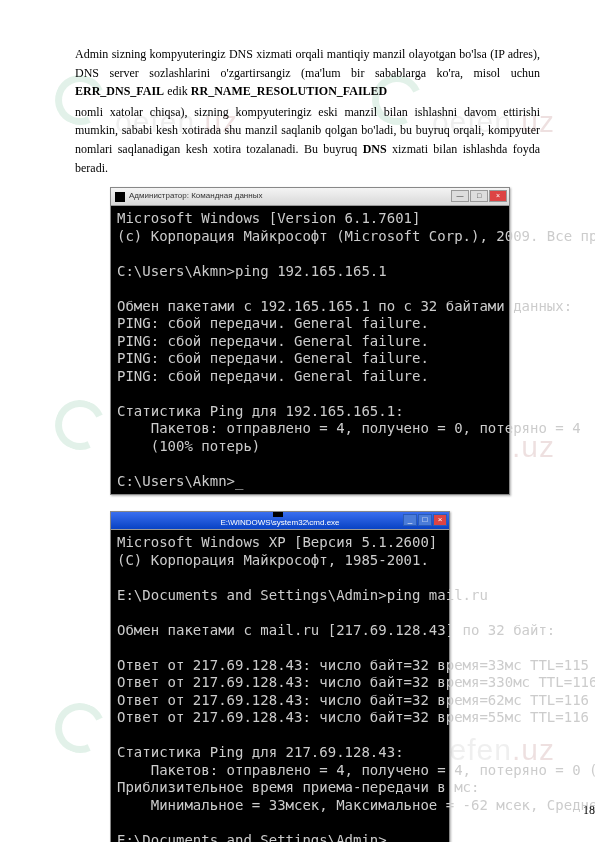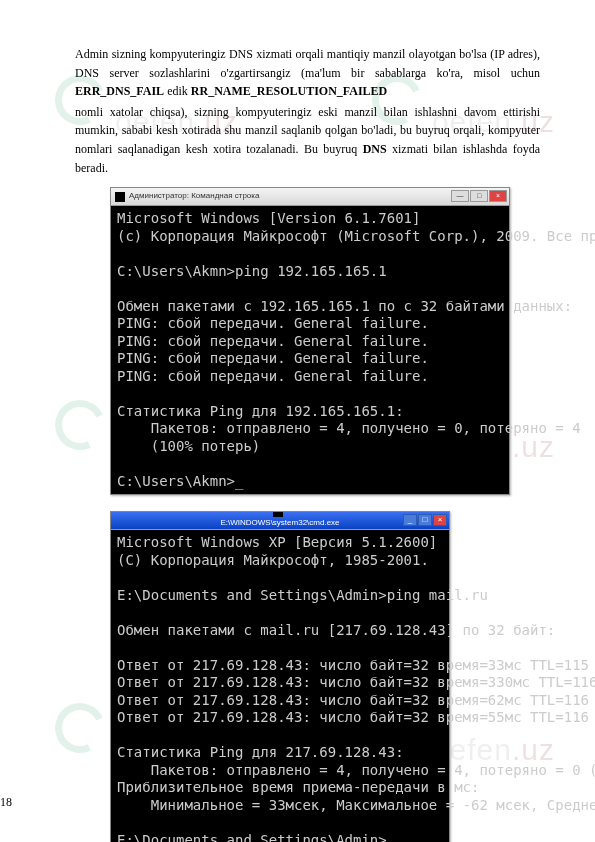--- a/index.html
+++ b/index.html
@@ -119,24 +119,24 @@
       background: #4a7bd8;
       border: 1px solid #2a5bb8;
       color: #fff;
       font-size: 8px;
       text-align: center;
       line-height: 10px;
     }
     .win-btn-xp.close { background: #d44; }
     .page-num {
       position: absolute;
-      bottom: 32px;
+      bottom: 24px;
       left: 0;
       right: 0;
-      text-align: left;
+      text-align: right;
       font-size: 12px;
     }
     .t1 { width: 400px; }
     .t2 { width: 340px; }
   </style>
 </head>
 <body>
 
 <div class="watermark wm1"><span class="wm-circle"></span><span class="wm-text"><span>oefen</span><span class="uz">.uz</span></span></div>
 <div class="watermark wm2"><span class="wm-circle"></span><span class="wm-text"><span>oefen</span><span class="uz">.uz</span></span></div>
@@ -154,21 +154,21 @@
   <p class="para">
     <span>nomli xatolar chiqsa), sizning kompyuteringiz eski manzil bilan ishlashni davom ettirishi mumkin, sababi kesh xotirada shu manzil saqlanib qolgan bo'ladi, bu buyruq orqali, kompyuter nomlari saqlanadigan kesh xotira tozalanadi. Bu buyruq </span><span class="bold">DNS</span><span> xizmati bilan ishlashda foyda beradi.</span>
   </p>
 
 
 
 
   <div class="terminal-window t1">
     <div class="titlebar">
       <span class="titlebar-icon"></span>
-      <span>Администратор: Командная строка</span>
+      <span>Администратор: Командная данных</span>
       <div class="win-btns">
         <div class="win-btn">—</div>
         <div class="win-btn">□</div>
         <div class="win-btn close">×</div>
       </div>
     </div>
     <div class="terminal">Microsoft Windows [Version 6.1.7601]
 (c) Корпорация Майкрософт (Microsoft Corp.), 2009. Все права защищены.
 
 C:\Users\Akmn&gt;ping 192.165.165.1

